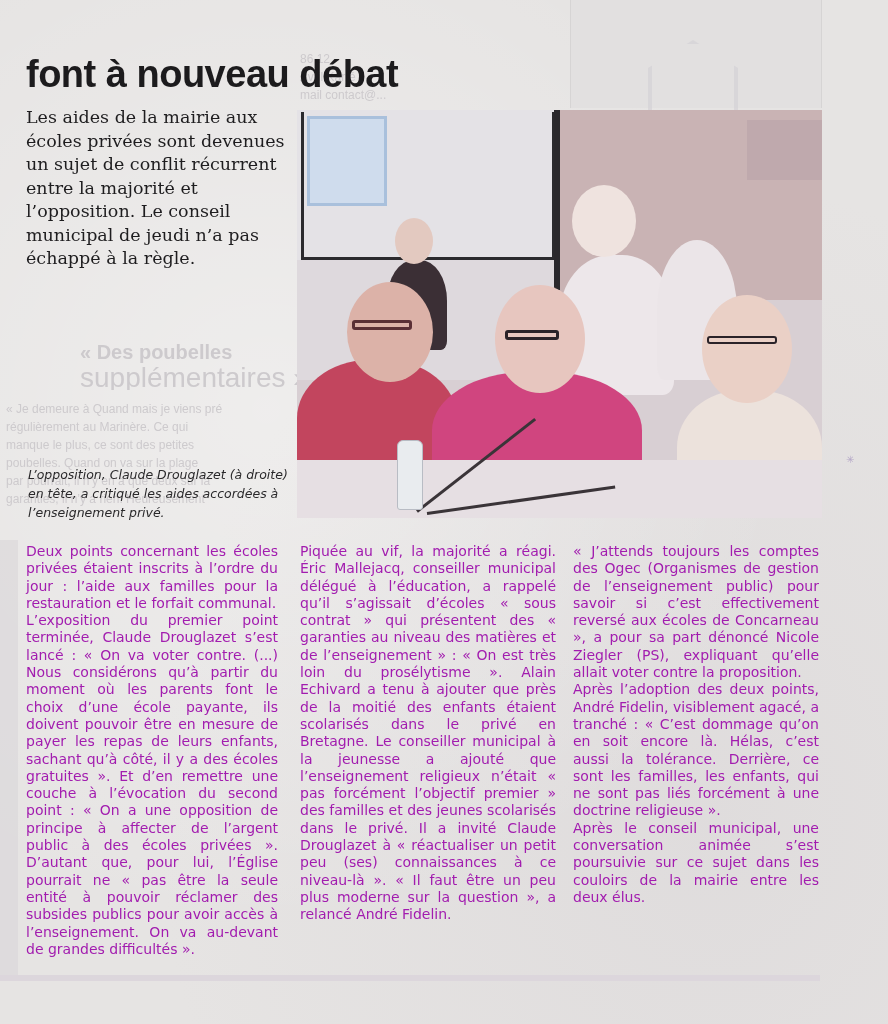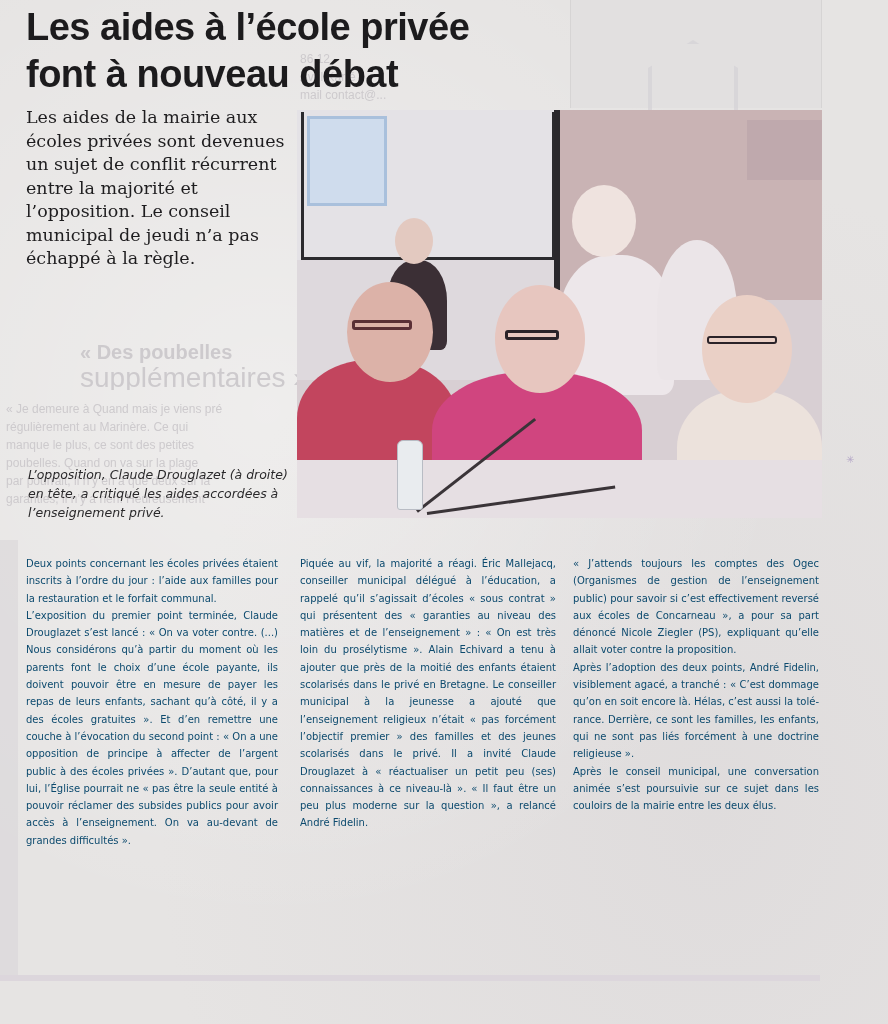--- a/index.html
+++ b/index.html
@@ -74,23 +74,23 @@
   .photo .sign { position:absolute; left:450px; top:10px; width:75px; height:60px; background:#bfa9ad; }
   .photo .person { position:absolute; border-radius: 45% 45% 10% 10%; }
   .photo .head { position:absolute; border-radius:50%; }
   .photo .glasses { position:absolute; height:10px; border:3px solid #2a2228; border-radius:3px; }
   .photo .table { position:absolute; left:0; top:350px; width:525px; height:58px; background:#e6dfe3; }
   .photo .mic { position:absolute; height:3px; background:#3a3438; transform-origin:left center; }
   .photo .bottle { position:absolute; left:100px; top:330px; width:26px; height:70px; background:#e9ecef; border:1px solid #b8bcc4; border-radius:6px 6px 3px 3px; }
 
   
   .col {
-    position: absolute; top: 555px;
+    position: absolute; top: 543px;
     font-family: "DejaVu Sans", sans-serif;
-    font-size: 10px; line-height: 17.3px; color: #0c4a6e;
+    font-size: 14px; line-height: 17.3px; color: #a21caf;
     text-align: justify; hyphens: manual;
   }
   .col p { margin: 0; }
   .col-1 { left: 26px; width: 252px; }
   .col-2 { left: 300px; width: 256px; }
   .col-3 { left: 573px; width: 246px; }
 
   .speck { position:absolute; left:846px; top:455px; width:10px; height:10px; color:#b6a9c8; font-size:10px; line-height:10px; }
 </style>
 </head>
@@ -108,21 +108,21 @@
 <div class="ghost-text" style="left:80px;top:292px;font-size:20px;font-weight:bold;line-height:24px;">« Des poubelles</div>
 <div class="ghost-text" style="left:80px;top:318px;font-size:28px;font-weight:normal;line-height:24px;">supplémentaires »</div>
 <div class="ghost-text" style="left:6px;top:352px;width:250px;">« Je demeure à Quand mais je viens pré</div>
 <div class="ghost-text" style="left:6px;top:370px;width:250px;">régulièrement au Marinère. Ce qui</div>
 <div class="ghost-text" style="left:6px;top:388px;width:250px;">manque le plus, ce sont des petites</div>
 <div class="ghost-text" style="left:6px;top:406px;width:250px;">poubelles. Quand on va sur la plage</div>
 <div class="ghost-text" style="left:6px;top:424px;width:250px;">par pourrait, il n’y en a que deux sur la</div>
 <div class="ghost-text" style="left:6px;top:442px;width:250px;">garanties, il n’y a rien. Heureusement</div>
 
 <h1 class="headline">
-  <span>Les aides à l’école privée</span><br>
+  <br>
   <span>font à nouveau débat</span>
 </h1>
 
 <p class="standfirst">Les aides de la mairie aux écoles privées sont devenues un sujet de conflit récurrent entre la majorité et l’opposition. Le conseil municipal de jeudi n’a pas échappé à la règle.</p>
 
 <div class="photo">
   <div class="wall-left"></div>
   <div class="screen-frame"></div>
   <div class="screen-blue"></div>
   <div class="wall-mid"></div>

